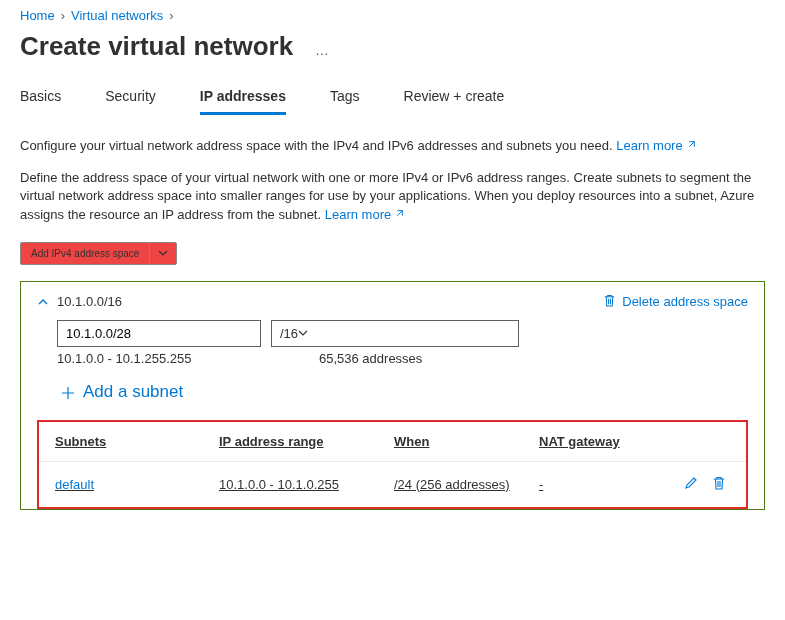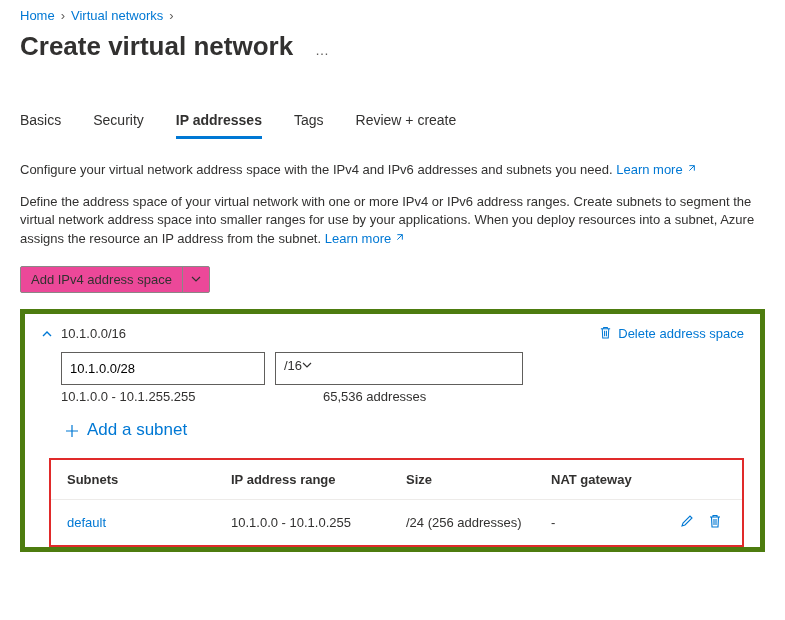--- a/index.html
+++ b/index.html
@@ -11,60 +11,60 @@
     width: 785px;
     padding: 8px 20px 20px 20px;
   }
   a { color: #0078d4; text-decoration: none; cursor: pointer; }
 
   
   .breadcrumb { display: flex; align-items: center; gap: 6px; font-size: 13px; color: #0078d4; margin-bottom: 8px; }
   .breadcrumb .sep { color: #605e5c; }
 
   
-  .title-line { display: flex; align-items: baseline; gap: 16px; margin-bottom: 44px; }
+  .title-line { display: flex; align-items: baseline; gap: 16px; margin-bottom: 20px; }
   h1 { font-size: 26px; font-weight: 600; color: #323130; }
   .ellipsis-btn { color: #605e5c; font-size: 14px; cursor: pointer; padding: 0 6px; }
 
   
-  .tabs { display: flex; gap: 32px; border-bottom: none; margin-bottom: 22px; }
+  .tabs { display: flex; gap: 44px; border-bottom: none; margin-bottom: 22px; }
   .tab { padding: 6px 0 8px 0; font-size: 14px; color: #323130; cursor: pointer; border-bottom: 3px solid transparent; }
   .tab.active { font-weight: 600; border-bottom-color: #0078d4; }
 
   
   .intro { font-size: 13px; color: #323130; margin-bottom: 14px; line-height: 1.4; max-width: 740px; }
   .intro2 { font-size: 13px; color: #323130; margin-bottom: 18px; line-height: 1.4; max-width: 740px; }
   .ext-icon { display: inline-block; width: 10px; height: 10px; margin-left: 3px; vertical-align: 0px;}
   .ext-icon svg { width: 10px; height: 10px; }
 
   
-  .split-btn { display: inline-flex; border: 1px solid #8a8886; border-radius: 2px; background: #ec4899; font-size: 13px; margin-bottom: 16px; cursor: pointer; }
+  .split-btn { display: inline-flex; border: 1px solid #8a8886; border-radius: 2px; background: #ef4444; font-size: 10px; margin-bottom: 16px; cursor: pointer; }
   .split-btn .lbl { padding: 5px 10px; }
   .split-btn .divider { width: 1px; background: #8a8886; }
   .split-btn .arrow { padding: 5px 8px; display: flex; align-items: center; }
 
   
-  .card { border: 5px solid #4d7c0f; padding: 12px 16px 0 16px; }
+  .card { border: 1px solid #4d7c0f; padding: 12px 16px 0 16px; }
   .card-header { display: flex; align-items: center; justify-content: space-between; margin-bottom: 10px; }
   .card-header-left { display: flex; align-items: center; gap: 8px; font-size: 13px; }
   .chevron { width: 12px; height: 12px; cursor: pointer; }
   .delete-link { display: flex; align-items: center; gap: 6px; color: #0078d4; font-size: 13px; cursor: pointer; }
 
   .addr-row { display: flex; gap: 10px; margin-left: 20px; margin-bottom: 4px; }
   .text-input { border: 1px solid #605e5c; padding: 5px 8px; font-size: 13px; width: 204px; background: #fff; font-family: inherit; }
-  .select-wrap { border: 1px solid #605e5c; padding: 5px 10px 11px 8px; font-size: 13px; width: 248px; display: flex; justify-content: flex-start; align-items: center; background: #fff; cursor: pointer; }
+  .select-wrap { border: 1px solid #605e5c; padding: 5px 10px 5px 8px; font-size: 13px; width: 248px; display: flex; justify-content: flex-start; align-items: center; background: #fff; cursor: pointer; }
   .helper-row { display: flex; gap: 12px; margin-left: 20px; font-size: 13px; color: #323130; margin-bottom: 16px;}
   .helper-row .h1 { width: 250px; }
   .helper-row .h2 { width: 248px; }
 
   .add-subnet { display: inline-flex; align-items: center; gap: 8px; margin-left: 24px; margin-bottom: 18px; color: #0078d4; font-size: 17px; cursor: pointer; }
   .plus-icon { width: 14px; height: 14px; }
 
   
-  .table-wrap { border: 2px solid #e02a2a; margin-left: 8px; margin-right: 0; margin-bottom: 0; }
+  .table-wrap { border: 2px solid #e02a2a; margin-left: 0; margin-right: 0; margin-bottom: 0; text-decoration: underline; }
   table { width: 100%; border-collapse: collapse; font-size: 13px; }
   thead th { text-align: left; font-weight: 600; padding: 12px 10px; color: #323130; border-bottom: 1px solid #edebe9;}
   tbody td { padding: 14px 10px; border-top: 1px solid #edebe9; vertical-align: middle;}
   thead th:first-child, tbody td:first-child { padding-left: 16px; }
   .row-actions { display: flex; gap: 14px; justify-content: flex-end; padding-right: 10px;}
   .row-actions svg { width: 14px; height: 14px; cursor: pointer; }
   .col-subnet { width: 170px; }
   .col-range { width: 175px; }
   .col-size { width: 145px; }
   .col-nat { width: auto; }
@@ -173,21 +173,21 @@
     </span>
     <span>Add a subnet</span>
   </div>
 
   <div class="table-wrap">
     <table>
       <thead>
         <tr>
           <th class="col-subnet">Subnets</th>
           <th class="col-range">IP address range</th>
-          <th class="col-size">Size</th>
+          <th class="col-size">When</th>
           <th class="col-nat">NAT gateway</th>
           <th class="col-actions"></th>
         </tr>
       </thead>
       <tbody>
         <tr>
           <td><a>default</a></td>
           <td>10.1.0.0 - 10.1.0.255</td>
           <td>/24 (256 addresses)</td>
           <td>-</td>

